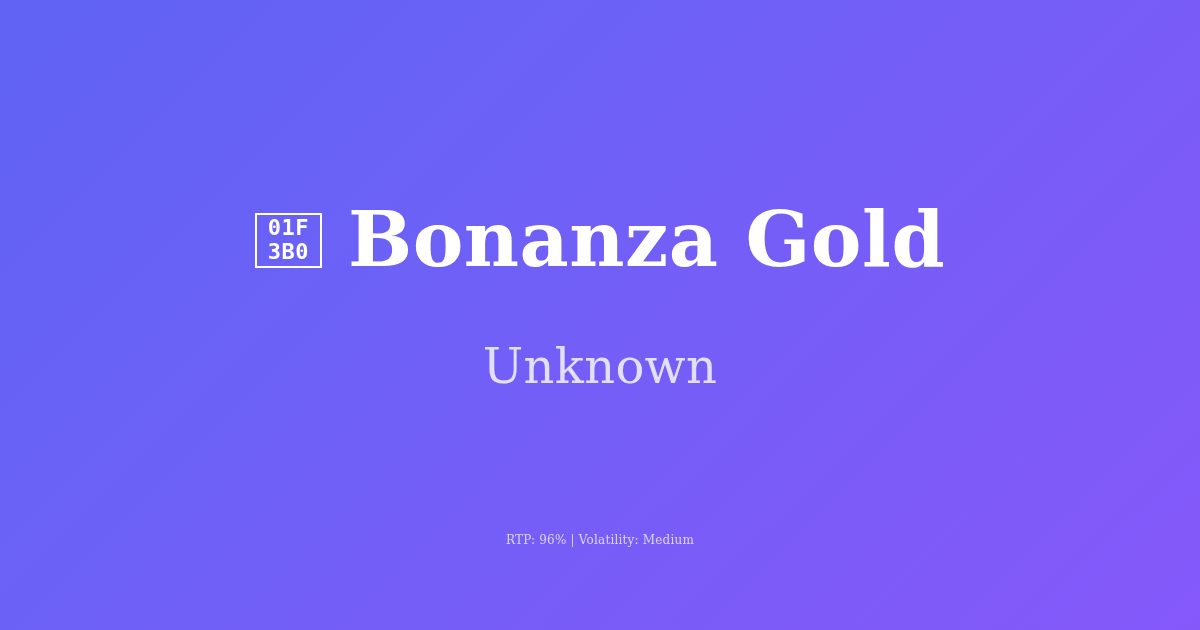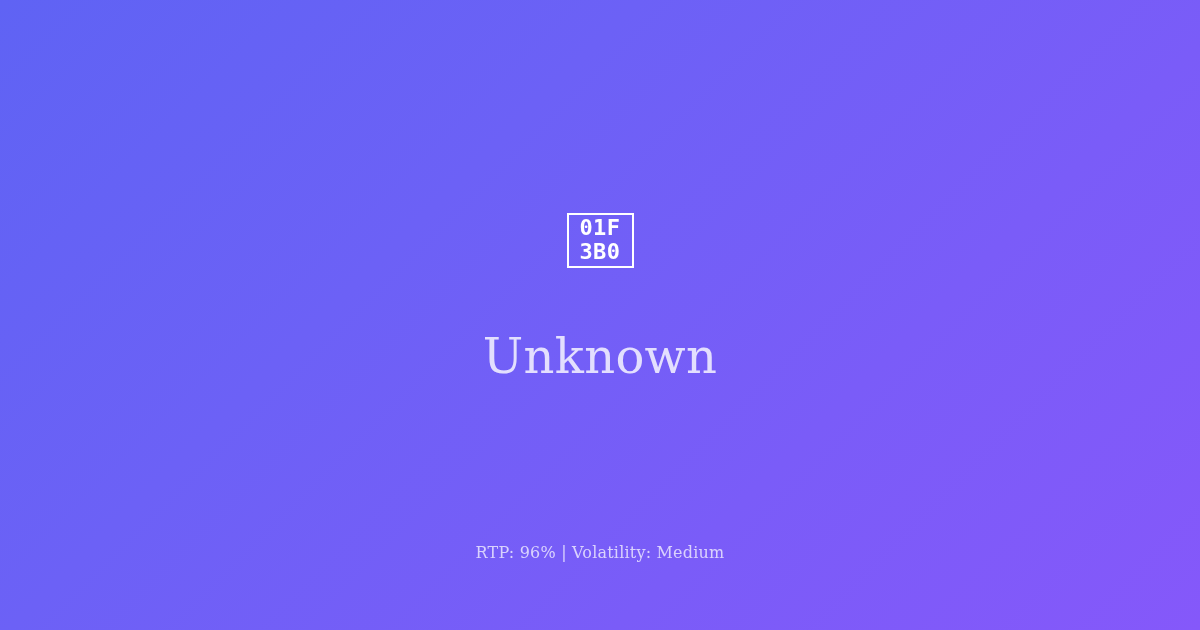--- a/index.html
+++ b/index.html
@@ -78,41 +78,42 @@
     font-family: "DejaVu Serif", "Liberation Serif", serif;
     font-weight: 400;
     font-size: 48px;
     color: rgba(255,255,255,0.80);
     letter-spacing: 0.3px;
   }
   .game-meta {
     position: absolute;
     left: 0;
     right: 0;
-    bottom: 68px;
+    bottom: 83px;
     text-align: center;
     font-family: "DejaVu Serif", "Liberation Serif", serif;
     font-weight: 400;
-    font-size: 16px;
+    font-size: 12px;
     color: rgba(255,255,255,0.72);
     letter-spacing: 0.2px;
   }
 </style>
 </head>
 <body>
 
 <div class="og-card">
 
   <div class="hero-block">
 
     <div class="title-row">
       <div class="slot-icon">
         <span>01F</span>
         <span>3B0</span>
       </div>
+      <h1 class="game-title">Bonanza Gold</h1>
     </div>
 
     <div class="game-provider">Unknown</div>
 
   </div>
 
   <div class="game-meta">RTP: 96% | Volatility: Medium</div>
 
 </div>
 

